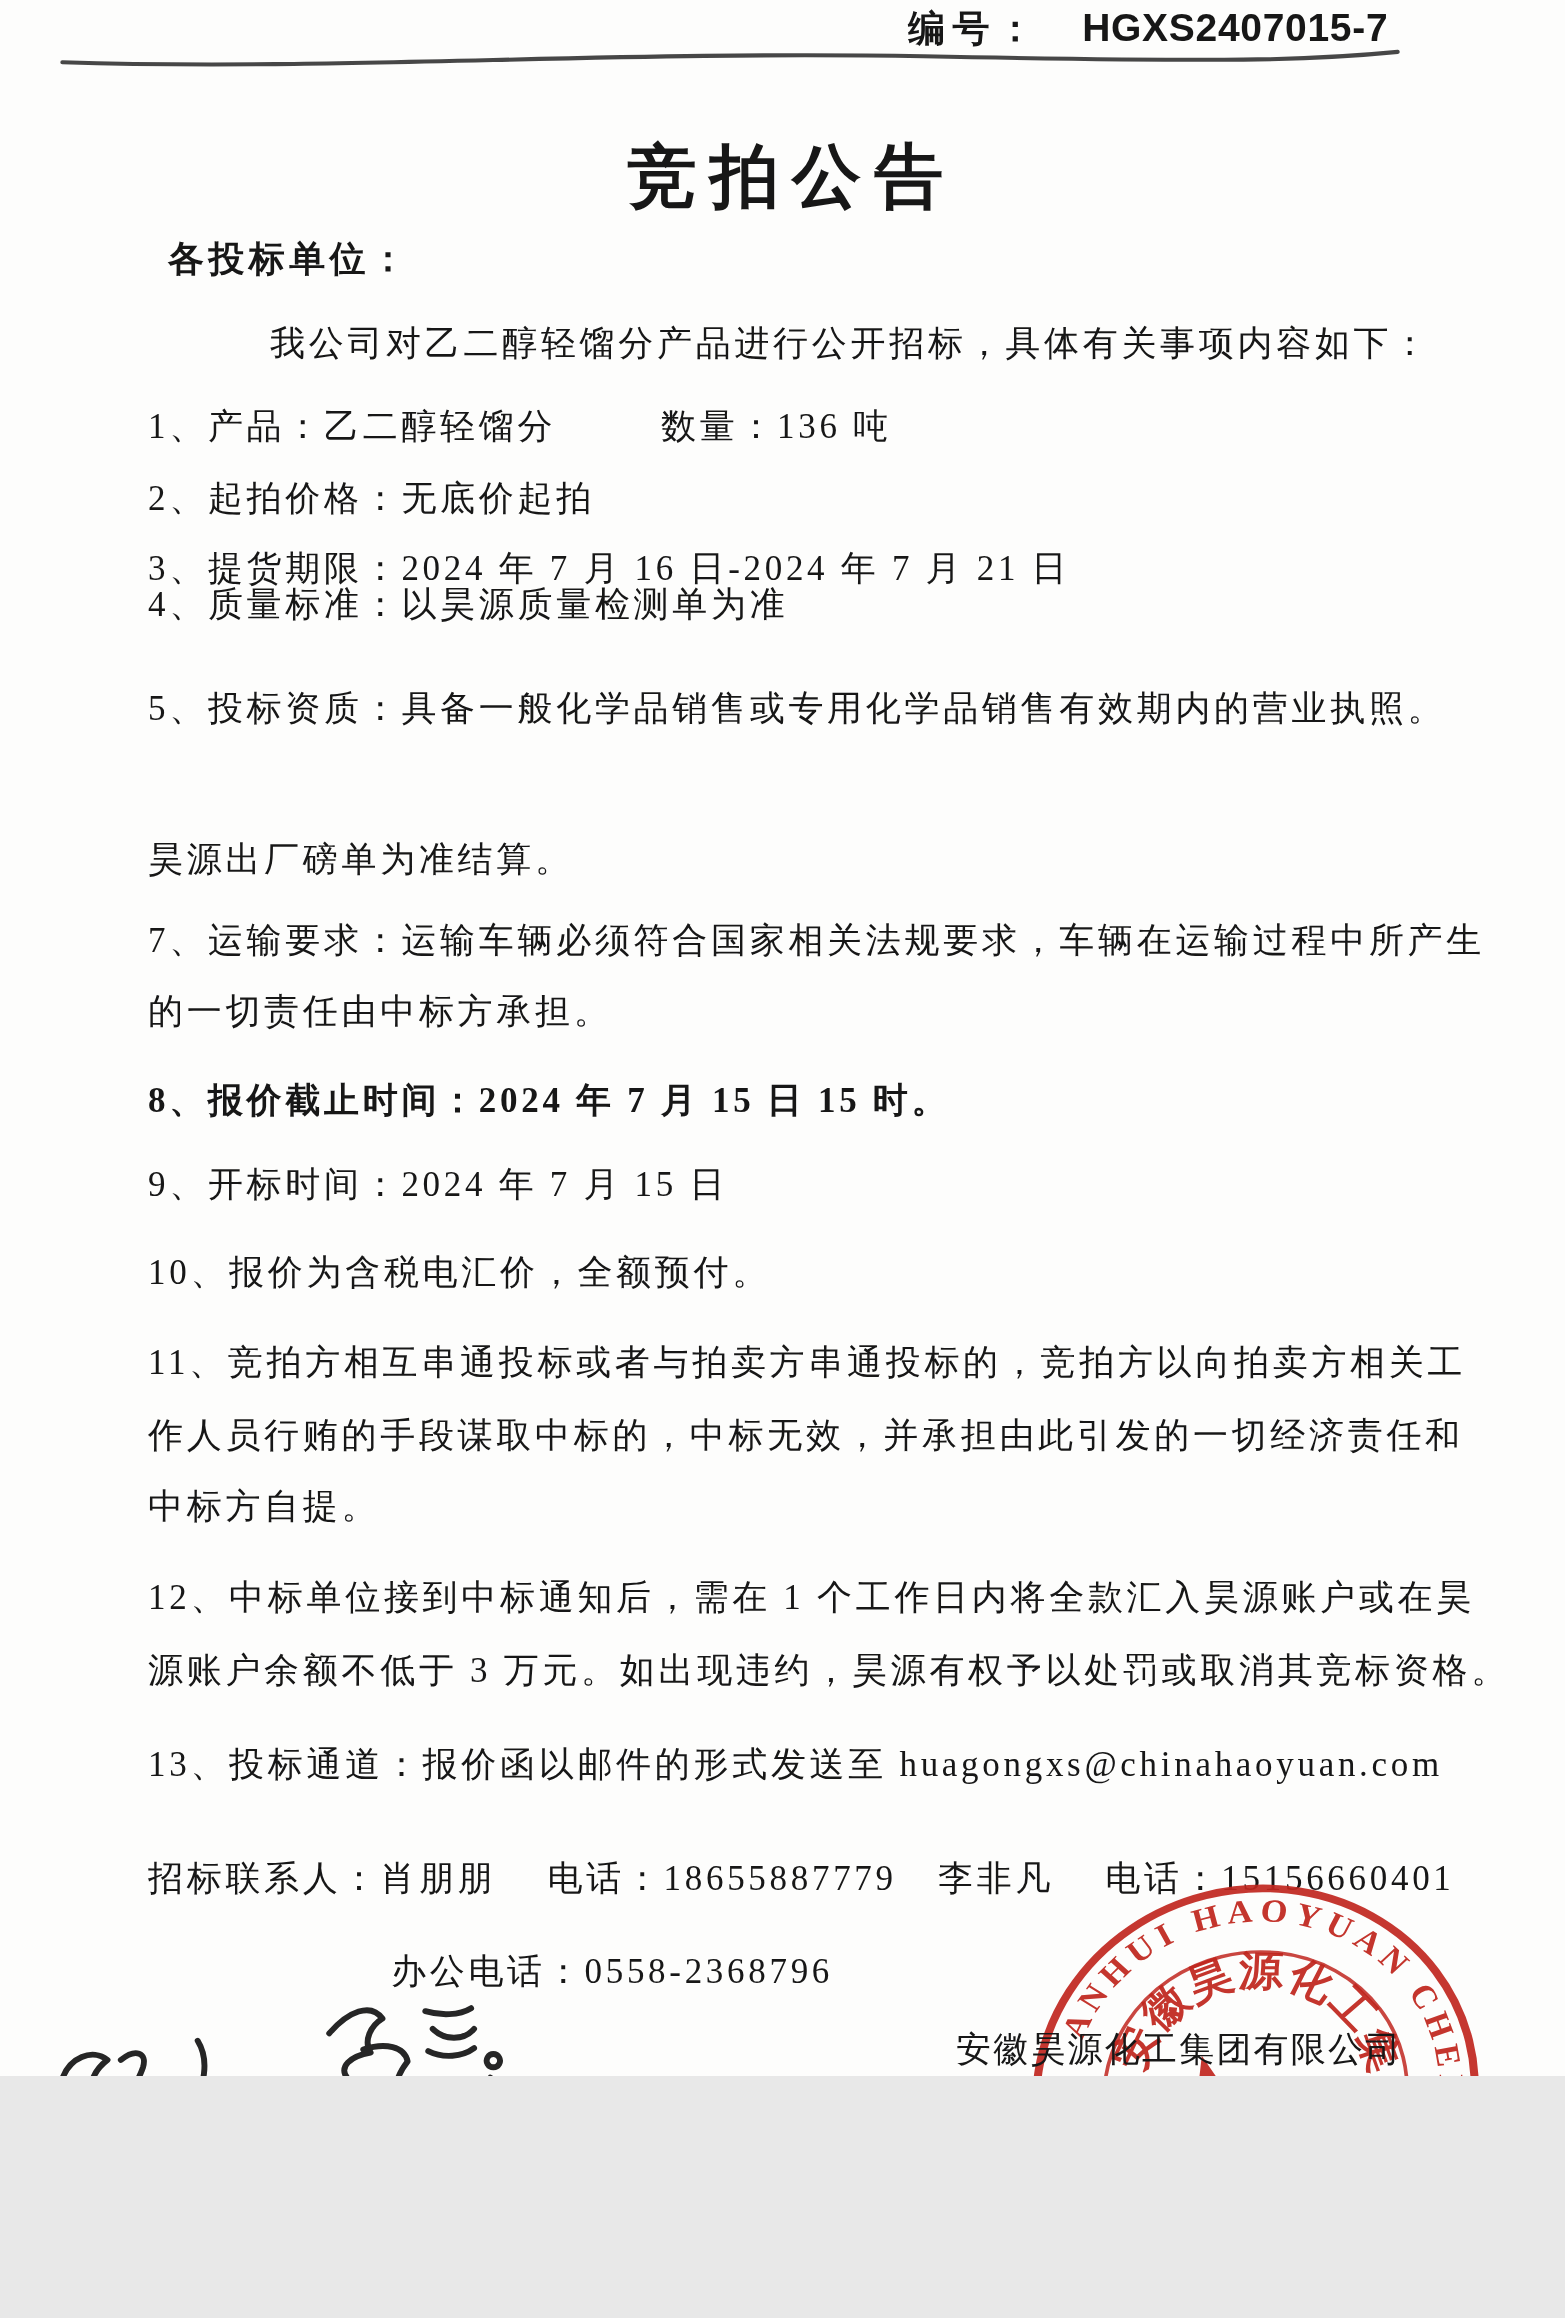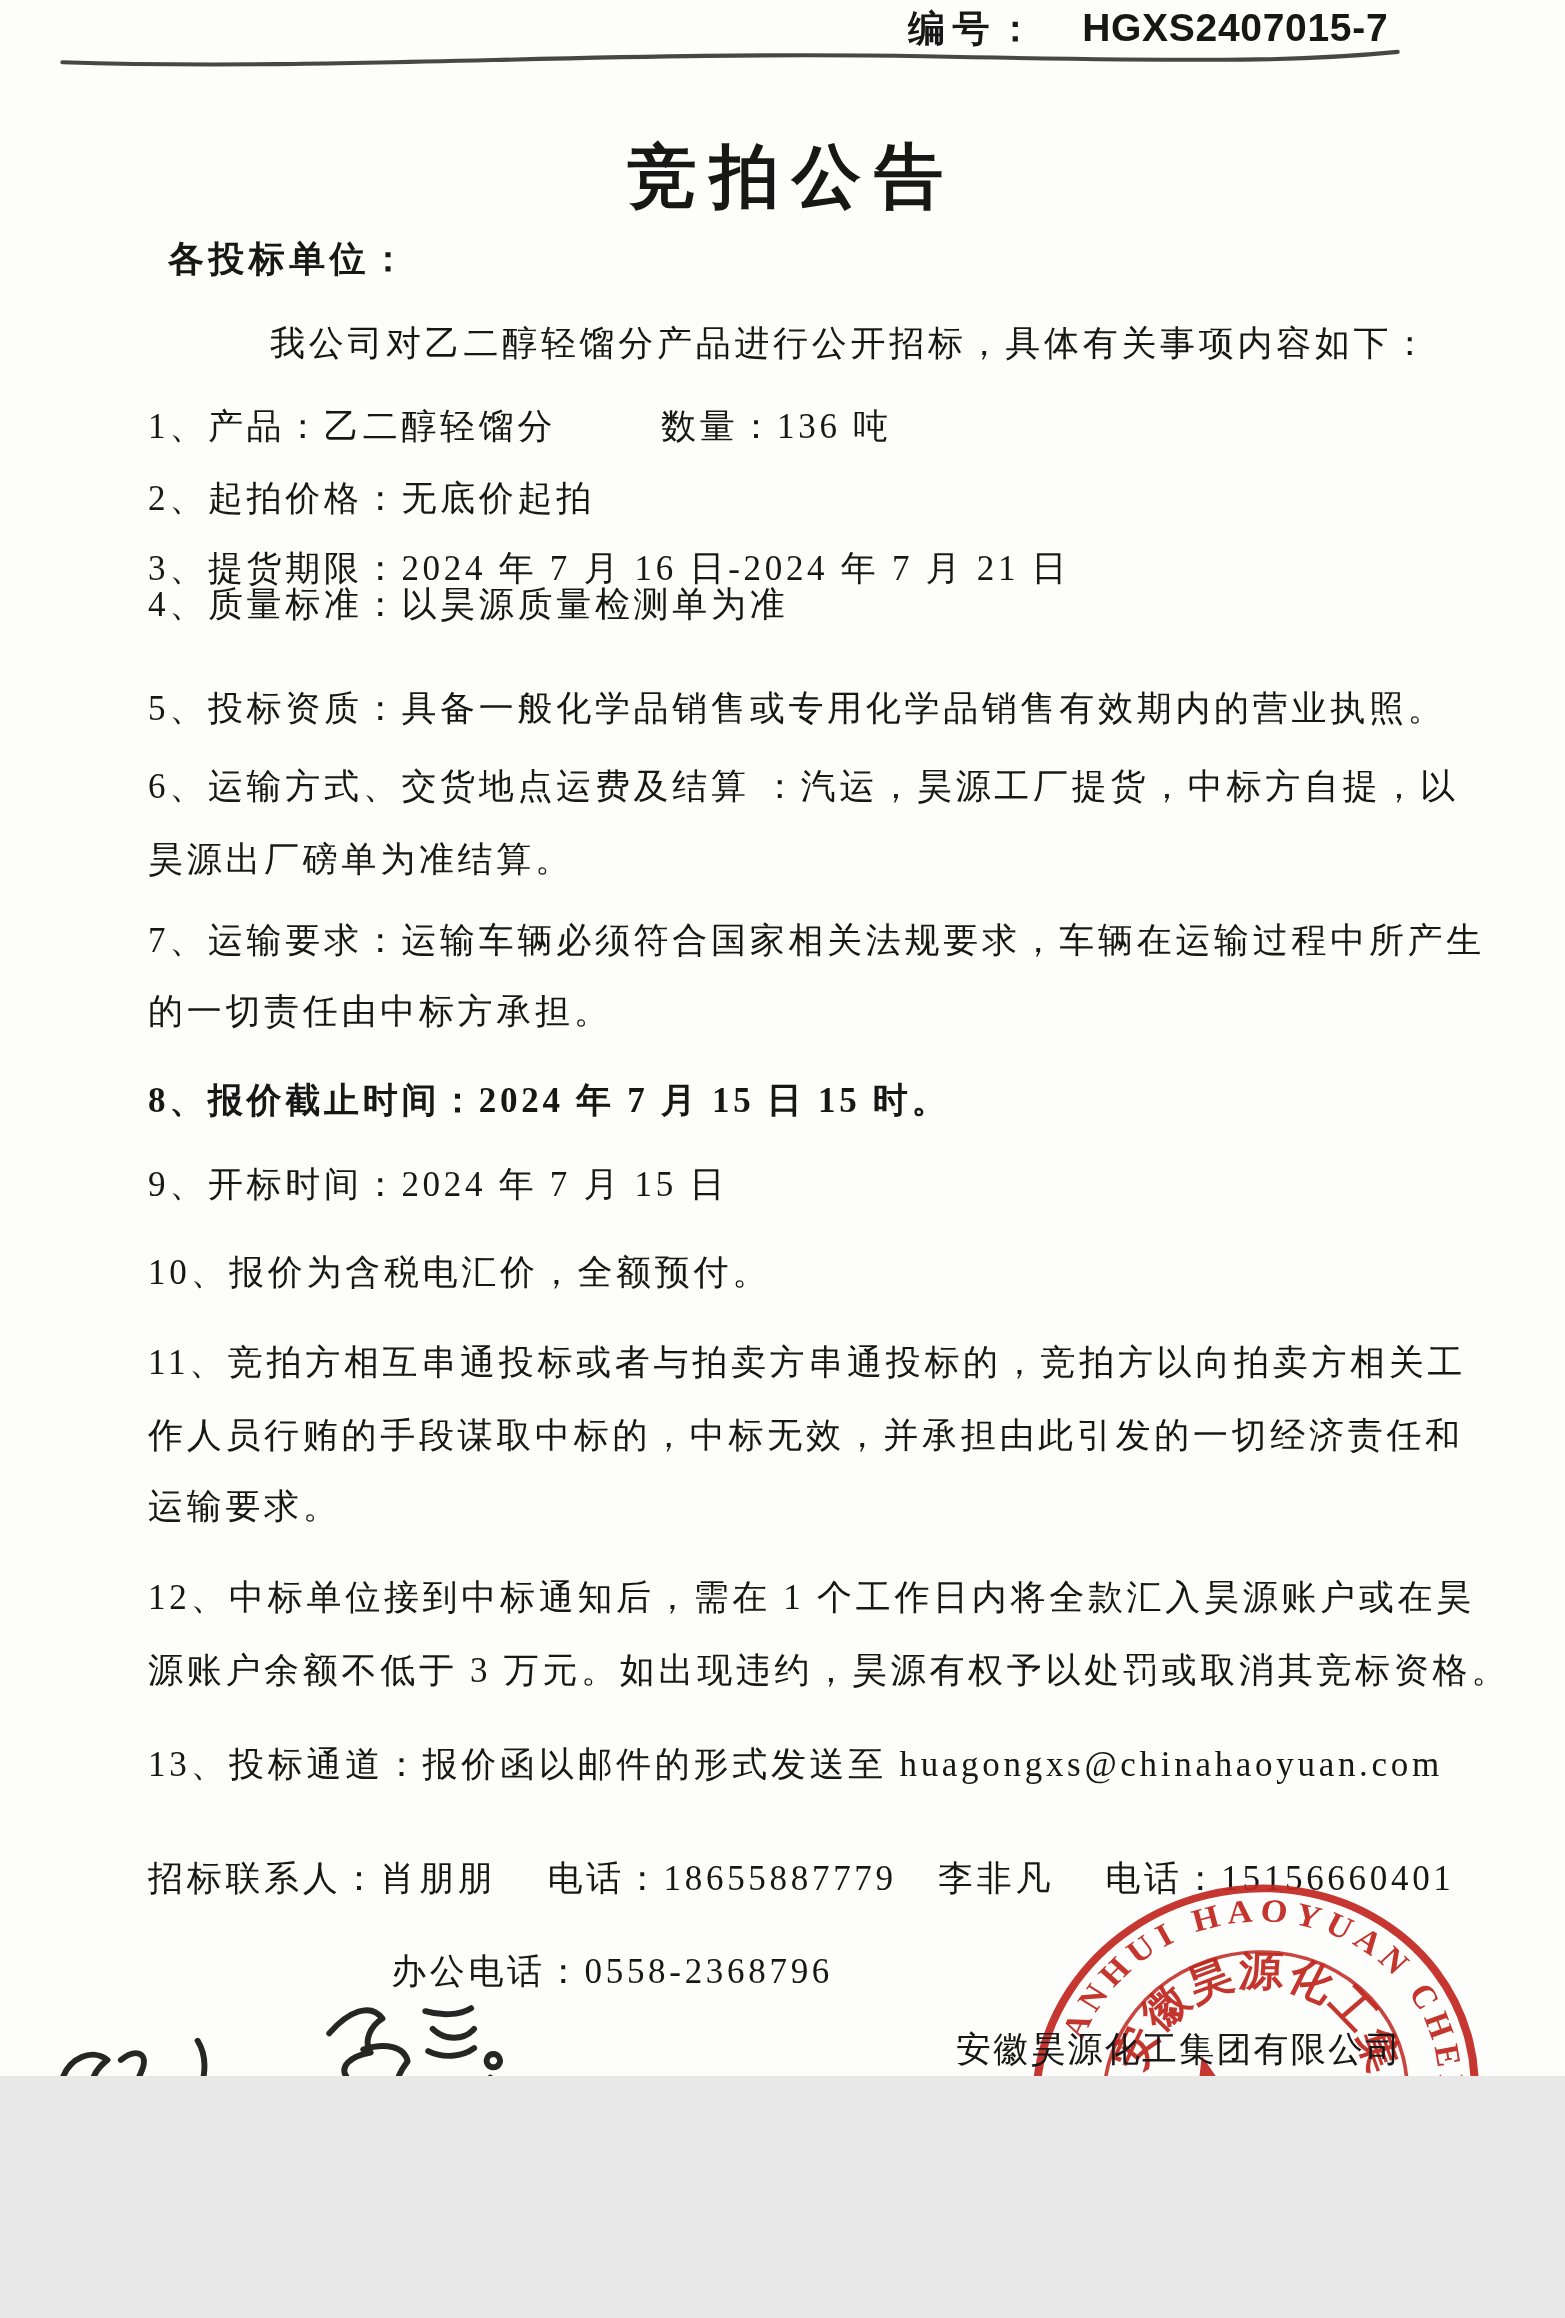--- a/index.html
+++ b/index.html
@@ -93,33 +93,32 @@
   <div class="line" style="top:323px;left:270px;">我公司对乙二醇轻馏分产品进行公开招标，具体有关事项内容如下：</div>
 
   <div class="line" style="top:406px;left:148px;">1、产品：乙二醇轻馏分</div>
   <div class="line" style="top:406px;left:661px;">数量：136 吨</div>
 
   <div class="line" style="top:478px;left:148px;">2、起拍价格：无底价起拍</div>
   <div class="line" style="top:548px;left:148px;font-family:Liberation Serif, serif;">3、提货期限：2024 年 7 月 16 日-2024 年 7 月 21 日</div>
   <div class="line" style="top:584px;left:148px;">4、质量标准：以昊源质量检测单为准</div>
   <div class="line" style="top:688px;left:148px;">5、投标资质：具备一般化学品销售或专用化学品销售有效期内的营业执照。</div>
 
-  <div class="line" style="top:766px;left:148px;">6、运输方式、交货地点运费及结算 ：汽运，昊源工厂提货，中标方自提，以</div>
   <div class="line" style="top:839px;left:148px;">昊源出厂磅单为准结算。</div>
 
   <div class="line" style="top:920px;left:148px;">7、运输要求：运输车辆必须符合国家相关法规要求，车辆在运输过程中所产生</div>
   <div class="line" style="top:991px;left:148px;">的一切责任由中标方承担。</div>
 
   <div class="line" style="top:1080px;left:148px;font-weight:bold;">8、报价截止时间：2024 年 7 月 15 日 15 时。</div>
   <div class="line" style="top:1164px;left:148px;">9、开标时间：2024 年 7 月 15 日</div>
   <div class="line" style="top:1252px;left:148px;">10、报价为含税电汇价，全额预付。</div>
 
   <div class="line" style="top:1342px;left:148px;">11、竞拍方相互串通投标或者与拍卖方串通投标的，竞拍方以向拍卖方相关工</div>
   <div class="line" style="top:1415px;left:148px;">作人员行贿的手段谋取中标的，中标无效，并承担由此引发的一切经济责任和</div>
-  <div class="line" style="top:1486px;left:148px;">运输要求。</div>
+  <div class="line" style="top:1486px;left:148px;">中标方自提。</div>
 
   <div class="line" style="top:1577px;left:148px;font-family:Liberation Serif, serif;">12、中标单位接到中标通知后，需在 1 个工作日内将全款汇入昊源账户或在昊</div>
   <div class="line" style="top:1650px;left:148px;">源账户余额不低于 3 万元。如出现违约，昊源有权予以处罚或取消其竞标资格。</div>
 
   <div class="line" style="top:1744px;left:148px;">13、投标通道：报价函以邮件的形式发送至 huagongxs@chinahaoyuan.com</div>
 
   <div class="line" style="top:1858px;left:148px;">招标联系人：肖朋朋　 电话：18655887779</div>
   <div class="line" style="top:1858px;left:938px;">李非凡　 电话：15156660401</div>
   <div class="line" style="top:1951px;left:391px;">办公电话：0558-2368796</div>
 

